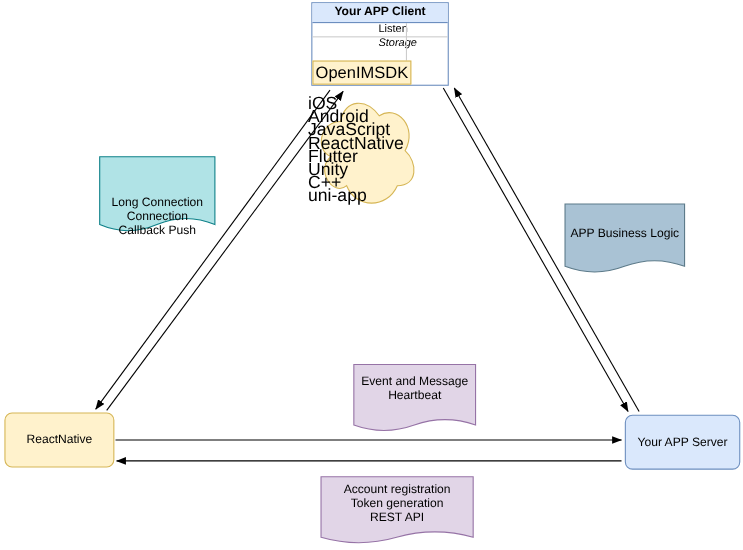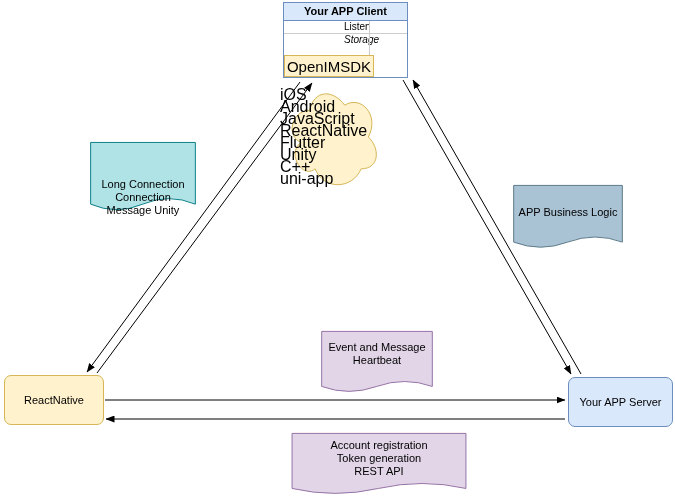--- a/index.html
+++ b/index.html
@@ -42,21 +42,21 @@
   .fill-slate  { fill:var(--c-slate_fill,#a9c2d4);  stroke:var(--c-slate_stroke,#5d7b8a); }
   .fill-purple { fill:var(--c-purple_fill,#e1d5e7); stroke:var(--c-purple_stroke,#9673a6); }
   .callout-text { position:absolute; inset:0; display:flex; flex-direction:column; align-items:center;
                   font-size:11px; line-height:13px; text-align:center; }
   .callout-teal    { left:90px;  top:142px; width:106px; height:74px; }
   .callout-teal    .callout-text { padding-top:8px;margin-top:28px; }
   .callout-slate   { left:513px; top:185px; width:110px; height:68px; }
   .callout-slate   .callout-text { padding-top:21px; }
   .callout-purple1 { left:289px; top:331px; width:112px; height:66px;margin-left:32px; }
   .callout-purple1 .callout-text { padding-top:10px; }
-  .callout-purple2 { left:291px; top:433px; width:176px; height:66px; }
+  .callout-purple2 { left:291px; top:433px; width:140px; height:66px; }
   .callout-purple2 .callout-text { padding-top:6px; }
 
   
   .node { position:absolute; border-radius:7px; display:flex; align-items:center; justify-content:center; font-size:11px; }
   .node-openim { left:4px;   top:375px; width:100px; height:50px;
                  background:var(--c-yellow_fill,#fff2cc); border:1px solid var(--c-yellow_stroke,#d6b656); }
   .node-app    { left:568px; top:377px; width:105px; height:50px;
                  background:var(--c-blue_fill,#dae8fc); border:1px solid var(--c-blue_stroke,#6c8ebf); }
 </style>
 </head>
@@ -110,21 +110,21 @@
     </div>
   </div>
 
   <div class="callout callout-teal">
     <svg viewBox="0 0 100 100" preserveAspectRatio="none">
       <path class="doc-shape fill-teal" d="M 0.6 0.6 L 99.4 0.6 L 99.4 84 Q 74.5 69 49.7 84 Q 25 99 0.6 84 Z"></path>
     </svg>
     <div class="callout-text">
       <span>Long Connection</span>
       <span>Connection</span>
-      <span>Message Unity</span>
+      <span>Callback Push</span>
     </div>
   </div>
 
   <div class="callout callout-slate">
     <svg viewBox="0 0 100 100" preserveAspectRatio="none">
       <path class="doc-shape fill-slate" d="M 0.6 0.6 L 99.4 0.6 L 99.4 84 Q 74.5 69 49.7 84 Q 25 99 0.6 84 Z"></path>
     </svg>
     <div class="callout-text">
       <span>APP Business Logic</span>
     </div>

